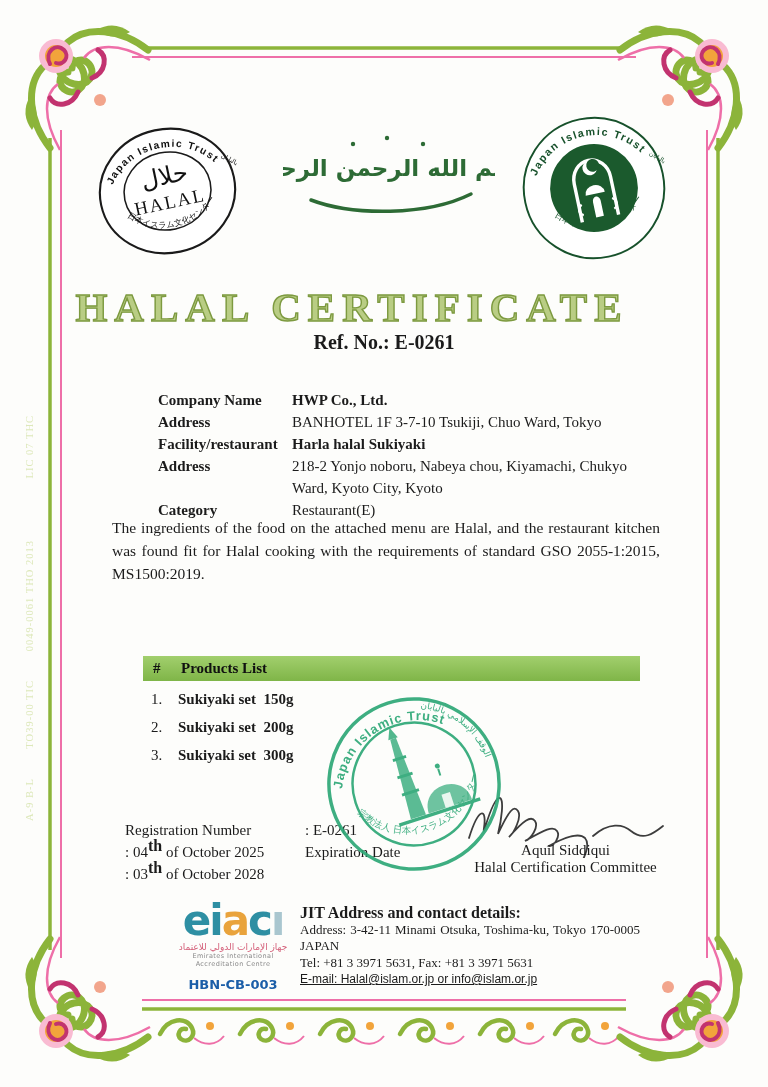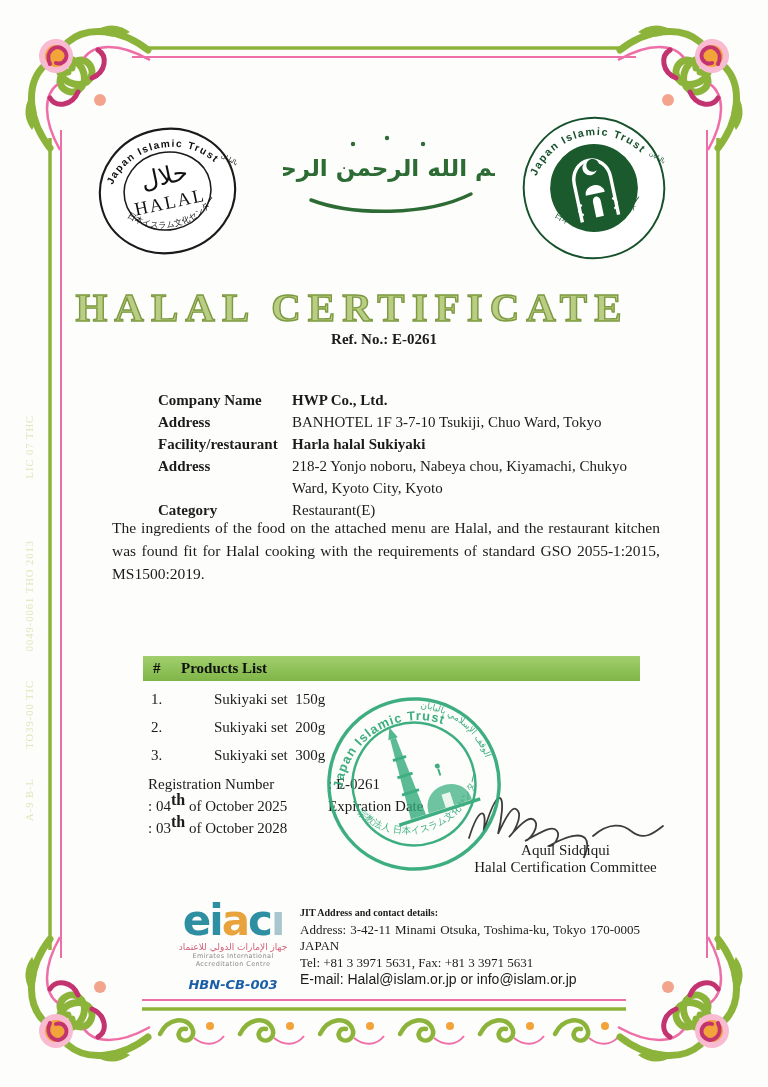--- a/index.html
+++ b/index.html
@@ -11,46 +11,46 @@
   .abs{position:absolute;}
   svg text{user-select:none;}
 
   
   .cert-title{
     top:283px;left:0;width:704px;text-align:center;
     font-size:41px;font-weight:bold;letter-spacing:7px;
     color:#b9cd84;-webkit-text-stroke:1.4px #7d9a40;
     text-shadow:0 0 0.5px #7d9a40;
   }
-  .ref-no{top:331px;left:0;width:768px;text-align:center;font-size:15px;font-weight:bold;}
+  .ref-no{top:331px;left:0;width:768px;text-align:center;font-size:20px;font-weight:bold;}
 
   
   .intro{top:347px;left:113px;width:548px;font-size:15.5px;line-height:22px;text-align:justify;}
   .statement{top:516px;left:112px;width:548px;font-size:15.5px;line-height:23px;text-align:justify;}
 
   .details{top:389px;left:158px;width:510px;display:grid;grid-template-columns:134px 372px;
     font-size:15px;line-height:22px;}
   .details .lbl{font-weight:bold;}
   .details .val.b{font-weight:bold;}
 
   
   .products{top:656px;left:143px;width:497px;}
   .products .bar{
     height:25px;display:flex;align-items:center;
     background:linear-gradient(#a2cf6d,#7fb548);
     font-weight:bold;font-size:15px;color:#101010;
   }
   .products .bar .hash{margin-left:10px;width:28px;}
   .products .row{display:flex;font-size:15px;margin-top:8px;line-height:20px;}
   .products .row .num{margin-left:8px;width:27px;}
-  .products .row .p-name{font-weight:normal;white-space:pre-wrap;margin-left:36px;}
-
-  
-  .registration{top:773px;left:125px;display:grid;grid-template-columns:180px 250px;
-    font-size:15px;line-height:22px;margin-left:23px;}
+  .products .row .p-name{font-weight:bold;white-space:pre-wrap;}
+
+  
+  .registration{top:819px;left:125px;display:grid;grid-template-columns:180px 250px;
+    font-size:15px;line-height:22px;}
   .registration sup{font-size:16px;vertical-align:super;line-height:0;font-weight:bold;}
 
   
   .signature{top:780px;left:448px;width:235px;text-align:center;}
   .signature .sig-name{font-size:15px;margin-top:-20px;}
   .signature .sig-title{font-size:15px;margin-top:0;}
 
   
   .stamp-left{top:116px;left:90px;}
   .bismillah{top:120px;left:283px;}
@@ -58,26 +58,26 @@
   .stamp-green{top:690px;left:320px;opacity:.92;}
 
   
   .eiac{top:901px;left:168px;width:130px;text-align:center;font-family:"DejaVu Sans",sans-serif;}
   .eiac .logo-word{font-size:42px;font-weight:bold;letter-spacing:-2px;line-height:40px;}
   .eiac .l-teal{color:#2E8FA3;}
   .eiac .l-orange{color:#E9A33C;}
   .eiac .l-bar{color:#A9C6CF;}
   .eiac .ar{font-size:9px;color:#D4607A;line-height:10px;margin-top:1px;}
   .eiac .en{font-size:6.5px;color:#8a8a8a;letter-spacing:.4px;line-height:8px;}
-  .eiac .code{font-size:13px;font-weight:bold;color:#1B5EA8;margin-top:9px;font-style:italic;}
+  .eiac .code{font-size:13px;font-weight:bold;color:#1B5EA8;margin-top:9px;}
 
   .contact{top:905px;left:300px;width:340px;font-size:13px;line-height:16.5px;}
-  .contact .head{font-weight:bold;font-size:10px;}
+  .contact .head{font-weight:bold;font-size:16px;}
   .contact .addr{text-align:justify;}
-  .contact .email{font-family:"Liberation Sans",sans-serif;font-size:14px;}
+  .contact .email{font-family:"Liberation Sans",sans-serif;font-size:12px;text-decoration:underline;}
 
   
   .wm{left:24px;color:#dde8ba;font-size:10.5px;letter-spacing:1px;
       writing-mode:vertical-rl;transform:rotate(180deg);font-family:"Liberation Serif",serif;}
   .wm1{top:415px;} .wm2{top:540px;} .wm3{top:680px;} .wm4{top:778px;}
 </style>
 </head>
 <body>
 
 <div class="page">

